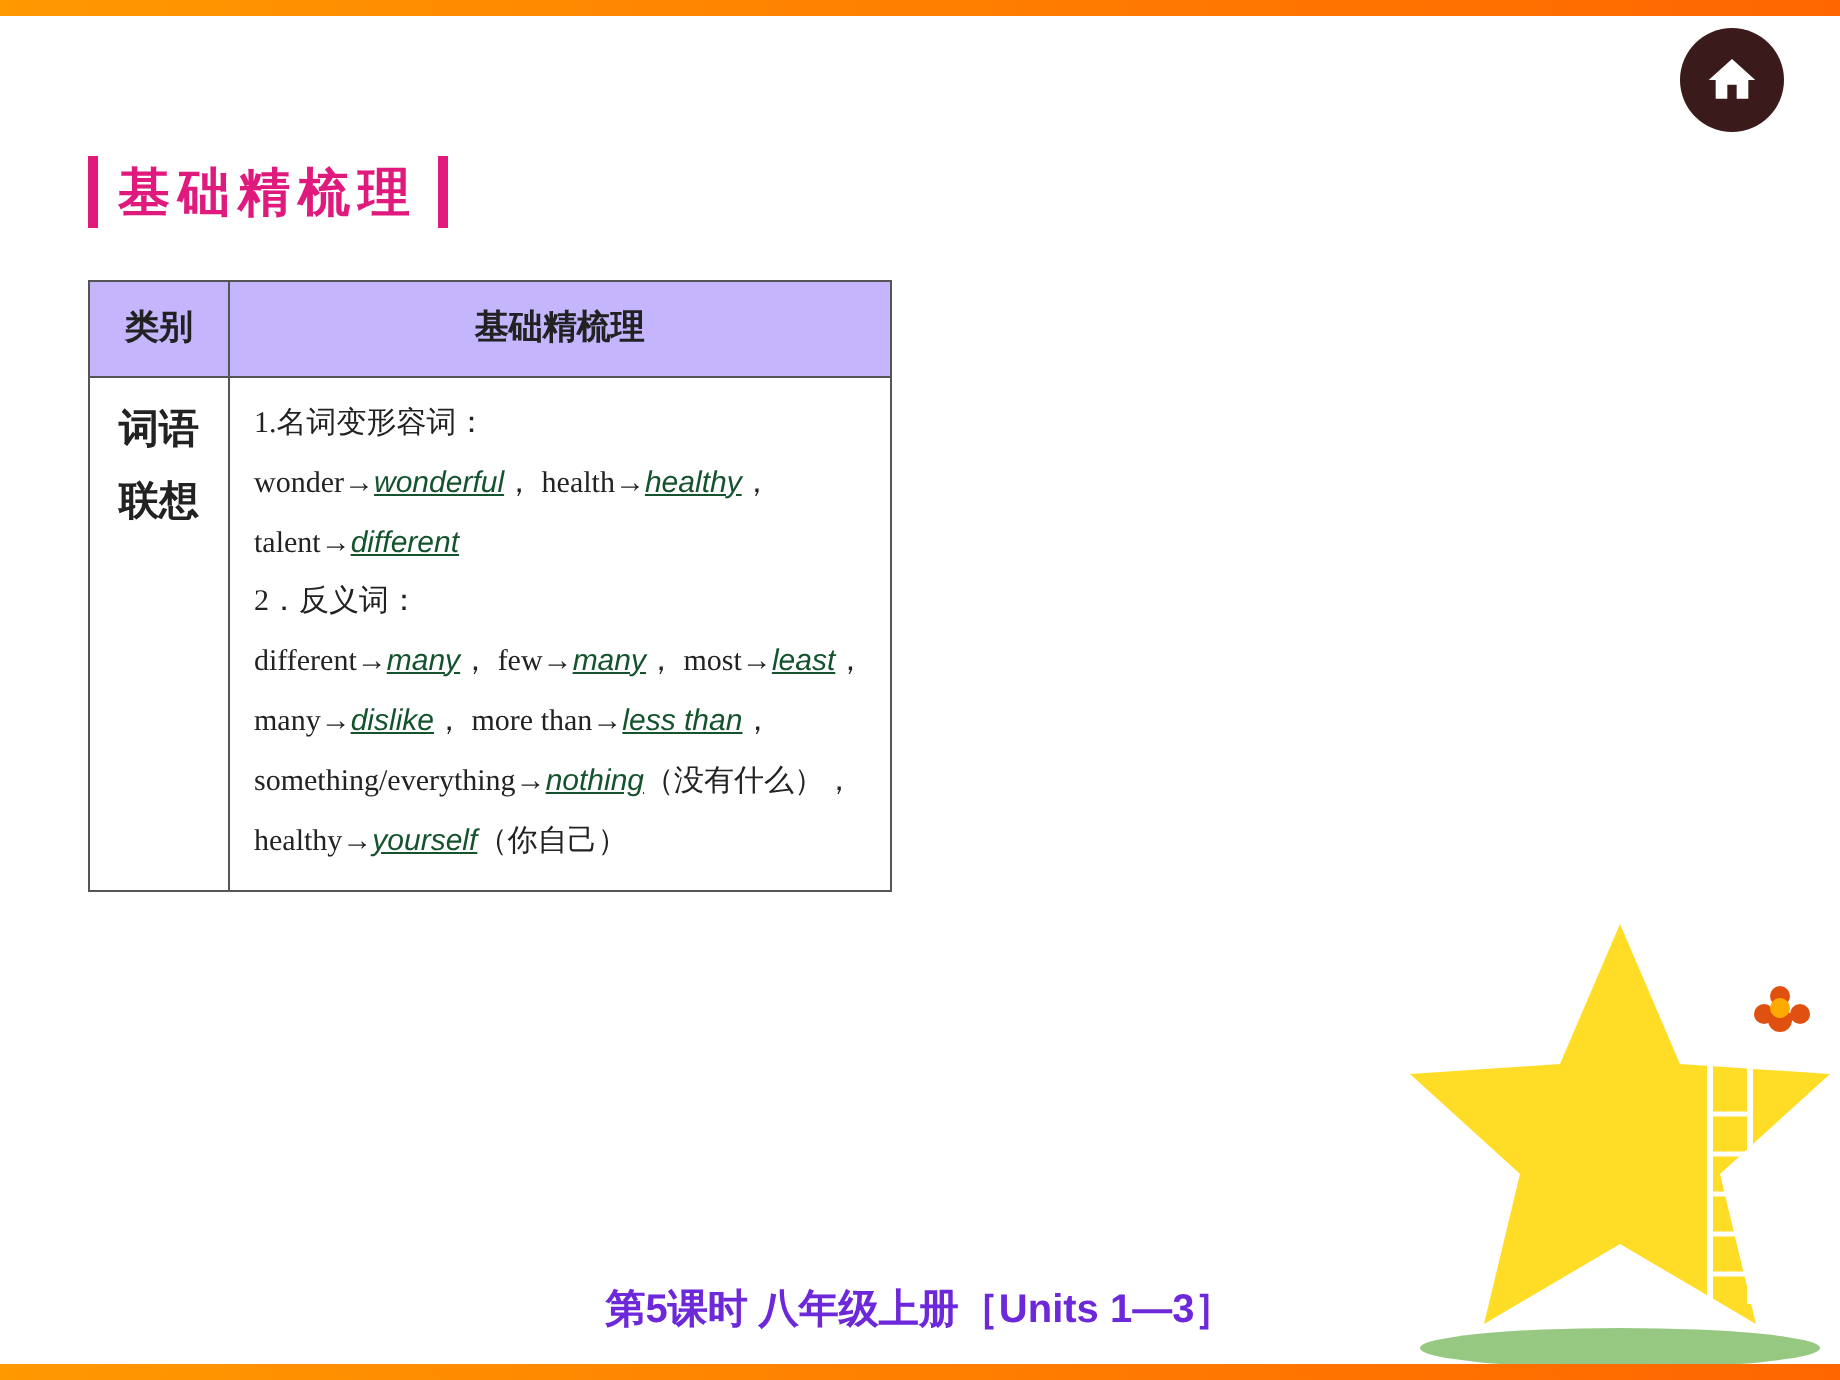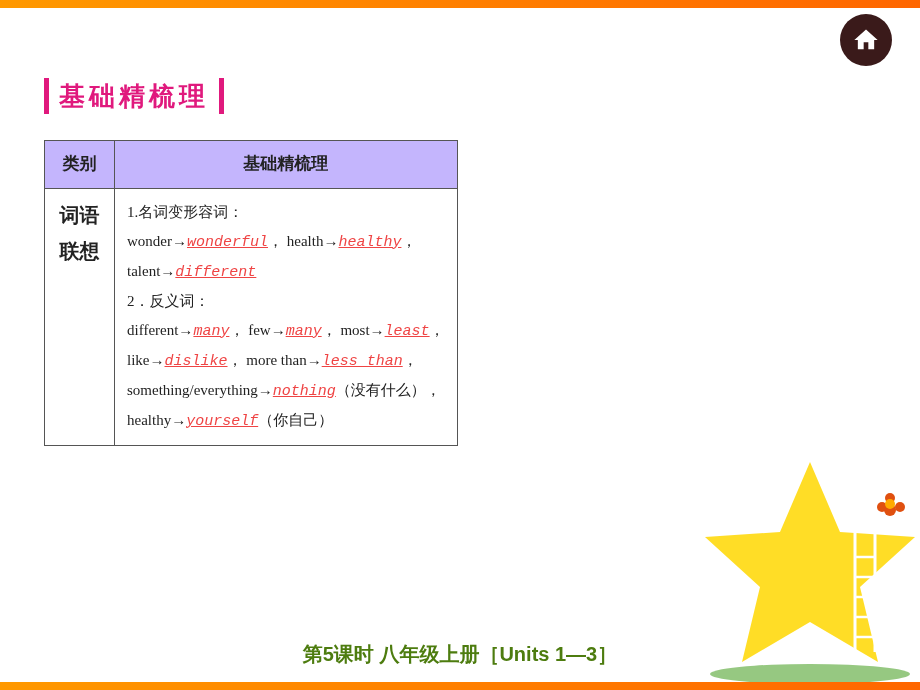--- a/index.html
+++ b/index.html
@@ -106,24 +106,24 @@
       font-weight: bold;
       background: #fff;
       padding: 10px;
     }
     .header-row td {
       background: #c4b5fd;
     }
 
     
     .ans {
-      color: #ef4444;
+      color: #14532d;
       text-decoration: underline;
       font-style: italic;
-      font-family: Liberation Mono, monospace;
+      font-family: Liberation Sans, sans-serif;
     }
 
     
     .content-cell {
       font-size: 15px;
       line-height: 2;
     }
     .content-cell p {
       margin: 2px 0;
     }
@@ -139,21 +139,21 @@
     }
 
     
     .footer-text {
       position: absolute;
       bottom: 22px;
       left: 0; right: 0;
       text-align: center;
       font-size: 20px;
       font-weight: bold;
-      color: #4d7c0f;
+      color: #6d28d9;
       font-family: "Microsoft YaHei", "微软雅黑", sans-serif;
       z-index: 10;
     }
   </style>
 </head>
 <body>
 
 <div class="top-bar"></div>
 
 <div class="home-btn">
@@ -182,21 +182,21 @@
         <span>wonder→</span><span class="ans">wonderful</span><span>，  health→</span><span class="ans">healthy</span><span>，</span>
       </p>
       <p>
         <span>talent→</span><span class="ans">different</span>
       </p>
       <p><span>2．反义词：</span></p>
       <p>
         <span>different→</span><span class="ans">many</span><span>，  few→</span><span class="ans">many</span><span>，  most→</span><span class="ans">least</span><span>，</span>
       </p>
       <p>
-        <span>like→</span><span class="ans">dislike</span><span>，  more than→</span><span class="ans">less than</span><span>，</span>
+        <span>many→</span><span class="ans">dislike</span><span>，  more than→</span><span class="ans">less than</span><span>，</span>
       </p>
       <p>
         <span>something/everything→</span><span class="ans">nothing</span><span>（没有什么），</span>
       </p>
       <p>
         <span>healthy→</span><span class="ans">yourself</span><span>（你自己）</span>
       </p>
     </td>
   </tr>
 </tbody>

